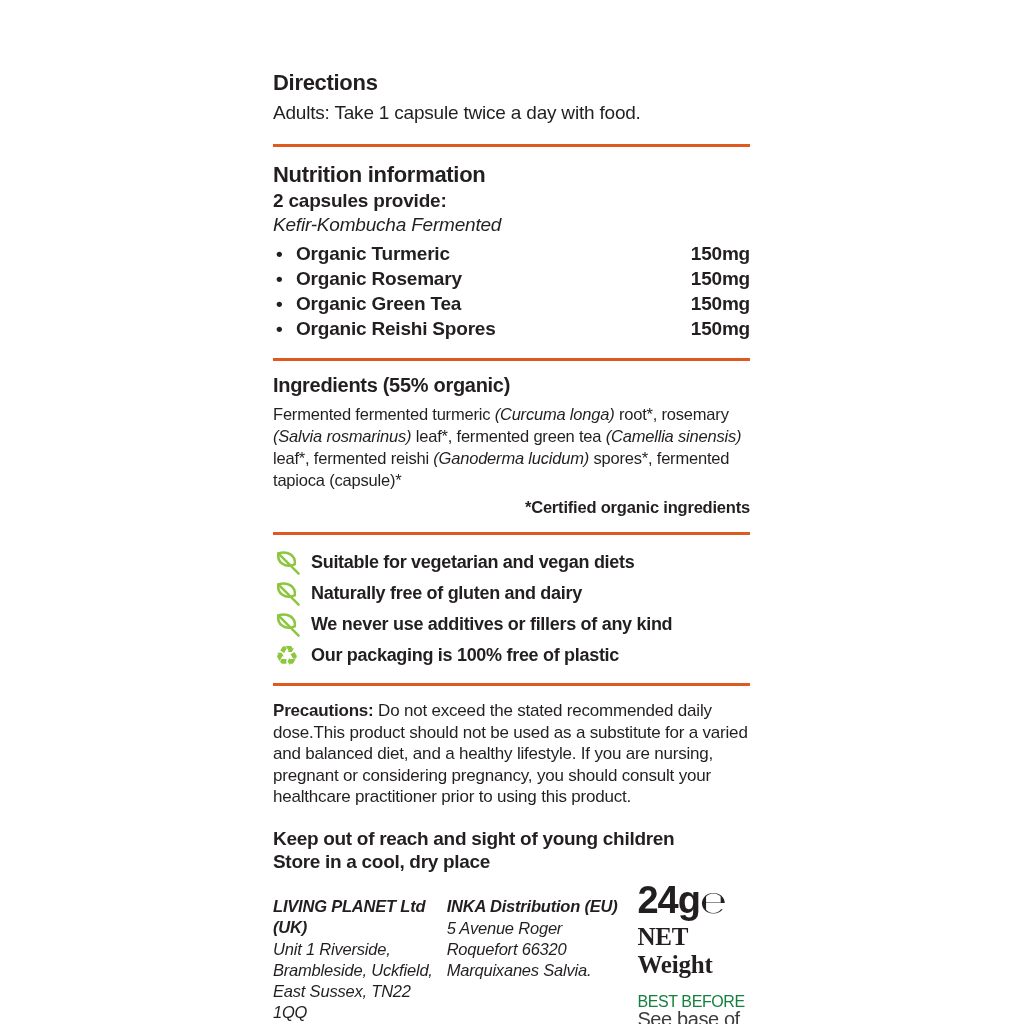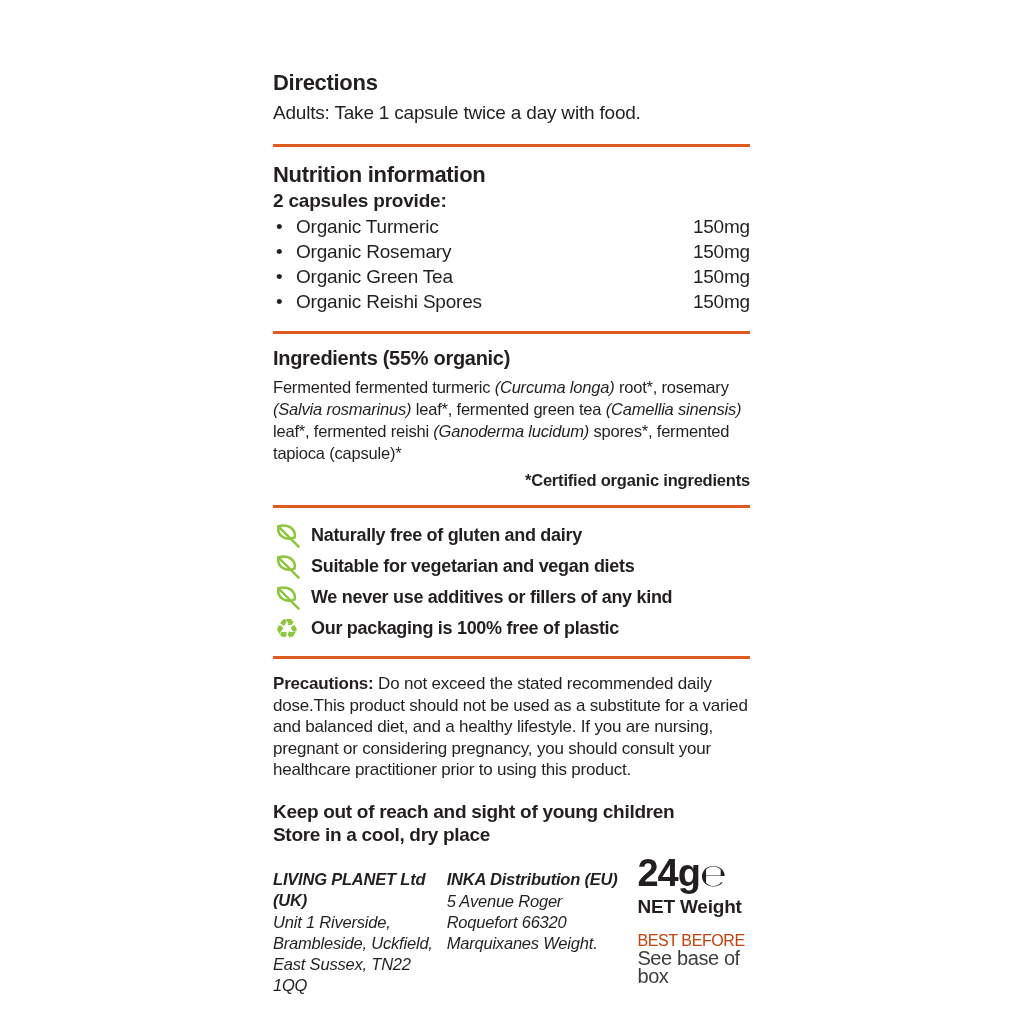--- a/index.html
+++ b/index.html
@@ -5,21 +5,21 @@
   html,body{margin:0;padding:0;background:#ffffff;}
   body{width:1024px;height:1024px;position:relative;font-family:"Liberation Sans",sans-serif;color:#231F20;-webkit-font-smoothing:antialiased;}
   .label{position:absolute;left:273px;top:70px;width:477px;letter-spacing:-0.2px;}
 
   h2.sec{font-size:22px;font-weight:bold;margin:0 0 6px 0;letter-spacing:-0.3px;}
   .body-line{font-size:19px;margin:0;}
   hr.orange{border:none;border-top:3px solid #DE5A1E;margin:20px 0 15px 0;}
 
   .nutr-sub{font-size:19px;font-weight:bold;margin:1px 0 2px 0;}
   .nutr-note{font-size:19px;font-style:italic;margin:0 0 5px 0;}
-  .nrow{display:flex;justify-content:space-between;align-items:baseline;font-size:19px;font-weight:normal;line-height:25px;}
+  .nrow{display:flex;justify-content:space-between;align-items:baseline;font-size:19px;font-weight:bold;line-height:25px;}
   .nname .bullet{display:inline-block;width:20px;padding-left:3px;}
   .namt{text-align:center;}
 
   h3.sec{font-size:20px;font-weight:bold;margin:0 0 6px 0;letter-spacing:-0.3px;}
   .ing-body{font-size:16.5px;line-height:22px;margin:0;}
   .ing-body .it{font-style:italic;}
   .cert{font-size:16.5px;font-weight:bold;text-align:right;margin:7px 0 0 0;}
 
   .features{margin:2px 0 2px 0;}
   .frow{display:flex;align-items:center;height:31px;font-size:18px;font-weight:600;letter-spacing:-0.3px;}
@@ -34,39 +34,40 @@
   .storage p{margin:0;font-size:19px;font-weight:bold;line-height:23px;letter-spacing:-0.3px;}
 
   .footer{display:flex;margin-top:9px;}
   .dcol{font-style:italic;font-size:16.5px;line-height:21px;padding-top:14px;}
   .dcol .dname{font-weight:bold;margin-bottom:1px;}
   .dcol1{width:182px;}
   .dcol2{width:200px;}
   .wcol{margin-left:auto;width:118px;text-align:left;}
   .wval{font-size:38px;font-weight:bold;line-height:36px;letter-spacing:-1px;white-space:nowrap;}
   .esign{font-size:31px;font-weight:normal;font-family:"DejaVu Sans",sans-serif;letter-spacing:0;}
-  .wlabel{font-size:19px;font-weight:bold;margin-top:3px;}
-  .bb1{font-size:16px;color:#c2410c;margin-top:14px;line-height:17px;letter-spacing:-0.4px;}
+  .wlabel{font-size:25px;font-weight:bold;margin-top:3px;font-family:Liberation Serif, serif;}
+  .bb1{font-size:16px;color:#15803d;margin-top:14px;line-height:17px;letter-spacing:-0.4px;}
   .bb2{font-size:20px;color:#3d3d3d;line-height:18px;letter-spacing:-0.4px;}
 </style>
 </head>
 <body>
 
 <div class="label">
 
   <section>
     <h2 class="sec">Directions</h2>
     <p class="body-line">Adults: Take 1 capsule twice a day with food.</p>
   </section>
 
   <hr class="orange">
 
   <section>
     <h2 class="sec" style="margin-bottom:2px">Nutrition information</h2>
     <p class="nutr-sub">2 capsules provide:</p>
+    <p class="nutr-note">Kefir-Kombucha Fermented</p>
     <div>
         <div class="nrow">
           <span class="nname"><span class="bullet">•</span>Organic Turmeric</span>
           <span class="namt">150mg</span>
         </div>
         <div class="nrow">
           <span class="nname"><span class="bullet">•</span>Organic Rosemary</span>
           <span class="namt">150mg</span>
         </div>
         <div class="nrow">
@@ -91,30 +92,30 @@
   <hr class="orange" style="margin:15px 0 12px 0">
 
   <section class="features">
       <div class="frow">
         <span class="ficon">
           <svg viewBox="0 0 28 28" width="27" height="27" aria-hidden="true">
             <path d="M4.5 4.5 C 14 1.5, 23 6.5, 21.5 16 C 11.5 20, 3 14, 4.5 4.5 Z" fill="#ffffff" stroke="#8DC63F" stroke-width="2.6"></path>
             <path d="M4.5 4.5 L 25.5 25.5" stroke="#8DC63F" stroke-width="2.6" fill="none" stroke-linecap="round"></path>
           </svg>
         </span>
-        <span>Naturally free of gluten and dairy</span>
+        <span>Suitable for vegetarian and vegan diets</span>
       </div>
       <div class="frow">
         <span class="ficon">
           <svg viewBox="0 0 28 28" width="27" height="27" aria-hidden="true">
             <path d="M4.5 4.5 C 14 1.5, 23 6.5, 21.5 16 C 11.5 20, 3 14, 4.5 4.5 Z" fill="#ffffff" stroke="#8DC63F" stroke-width="2.6"></path>
             <path d="M4.5 4.5 L 25.5 25.5" stroke="#8DC63F" stroke-width="2.6" fill="none" stroke-linecap="round"></path>
           </svg>
         </span>
-        <span>Suitable for vegetarian and vegan diets</span>
+        <span>Naturally free of gluten and dairy</span>
       </div>
       <div class="frow">
         <span class="ficon">
           <svg viewBox="0 0 28 28" width="27" height="27" aria-hidden="true">
             <path d="M4.5 4.5 C 14 1.5, 23 6.5, 21.5 16 C 11.5 20, 3 14, 4.5 4.5 Z" fill="#ffffff" stroke="#8DC63F" stroke-width="2.6"></path>
             <path d="M4.5 4.5 L 25.5 25.5" stroke="#8DC63F" stroke-width="2.6" fill="none" stroke-linecap="round"></path>
           </svg>
         </span>
         <span>We never use additives or fillers of any kind</span>
       </div>
@@ -139,21 +140,21 @@
     <div class="dcol dcol1">
         <div class="dname">LIVING PLANET Ltd (UK)</div>
         <div>Unit 1 Riverside,</div>
         <div>Brambleside, Uckfield,</div>
         <div>East Sussex, TN22 1QQ</div>
       </div>
     <div class="dcol dcol2">
         <div class="dname">INKA Distribution (EU)</div>
         <div>5 Avenue Roger</div>
         <div>Roquefort 66320</div>
-        <div>Marquixanes Weight.</div>
+        <div>Marquixanes Salvia.</div>
       </div>
     <div class="wcol">
       <div class="wval"><span>24g</span><span class="esign">℮</span></div>
       <div class="wlabel">NET Weight</div>
       <div class="bb1">BEST BEFORE</div>
       <div class="bb2">See base of box</div>
     </div>
   </div>
 
 </div>

